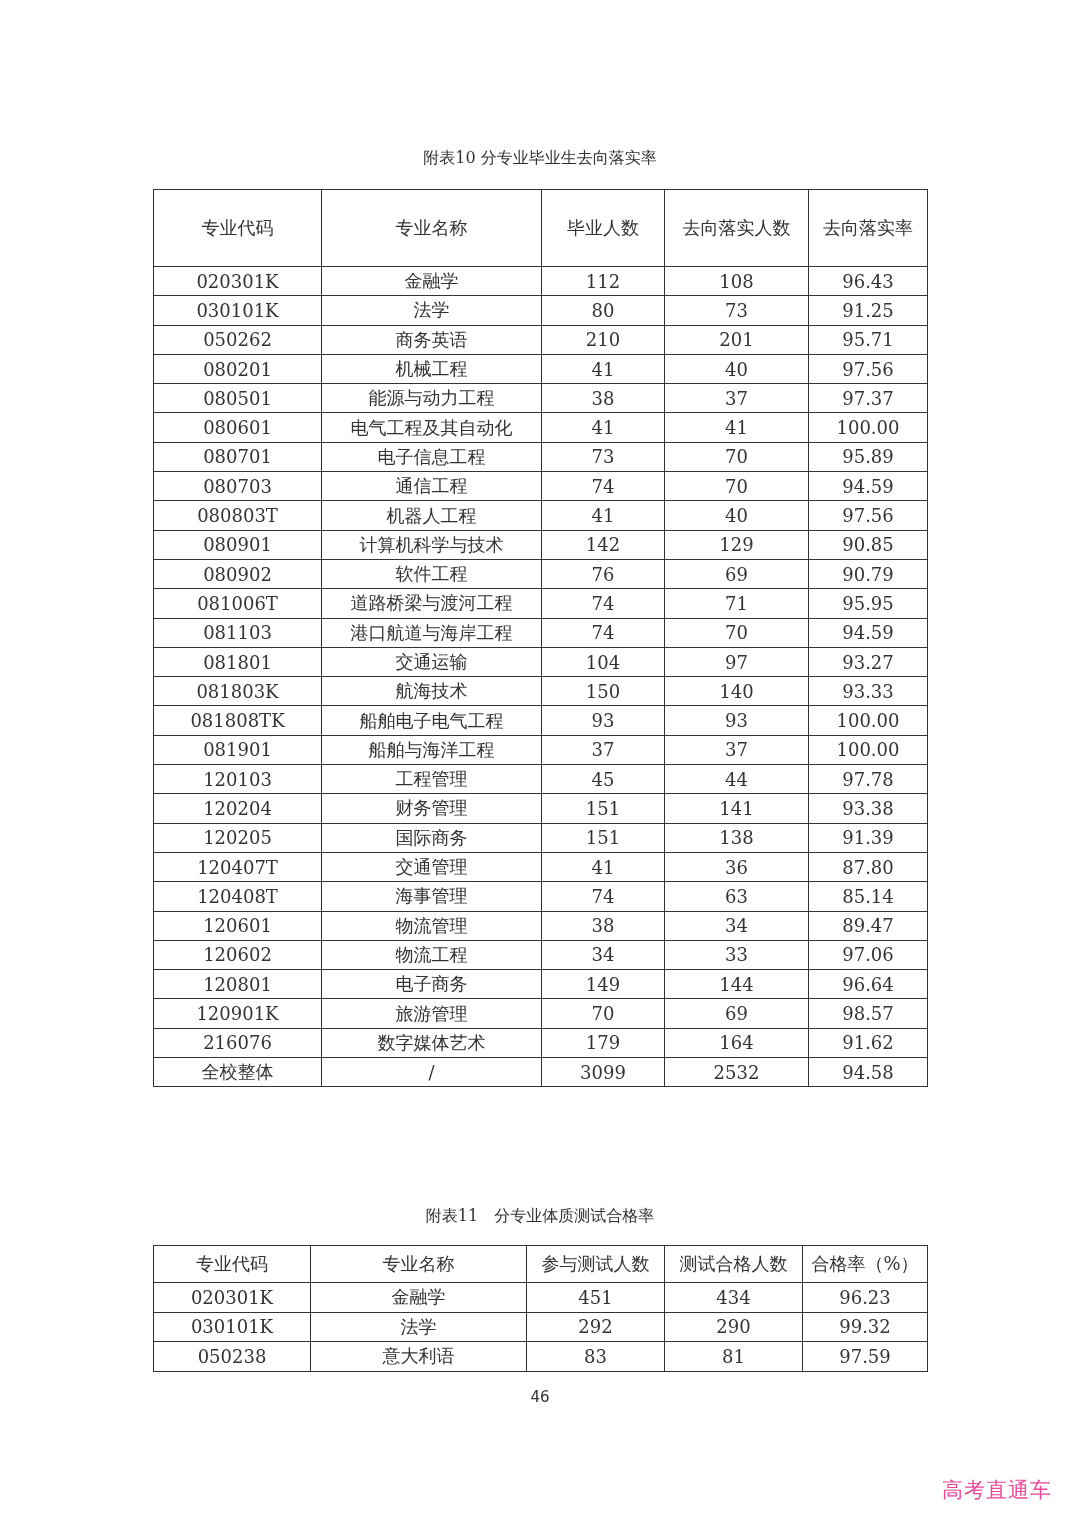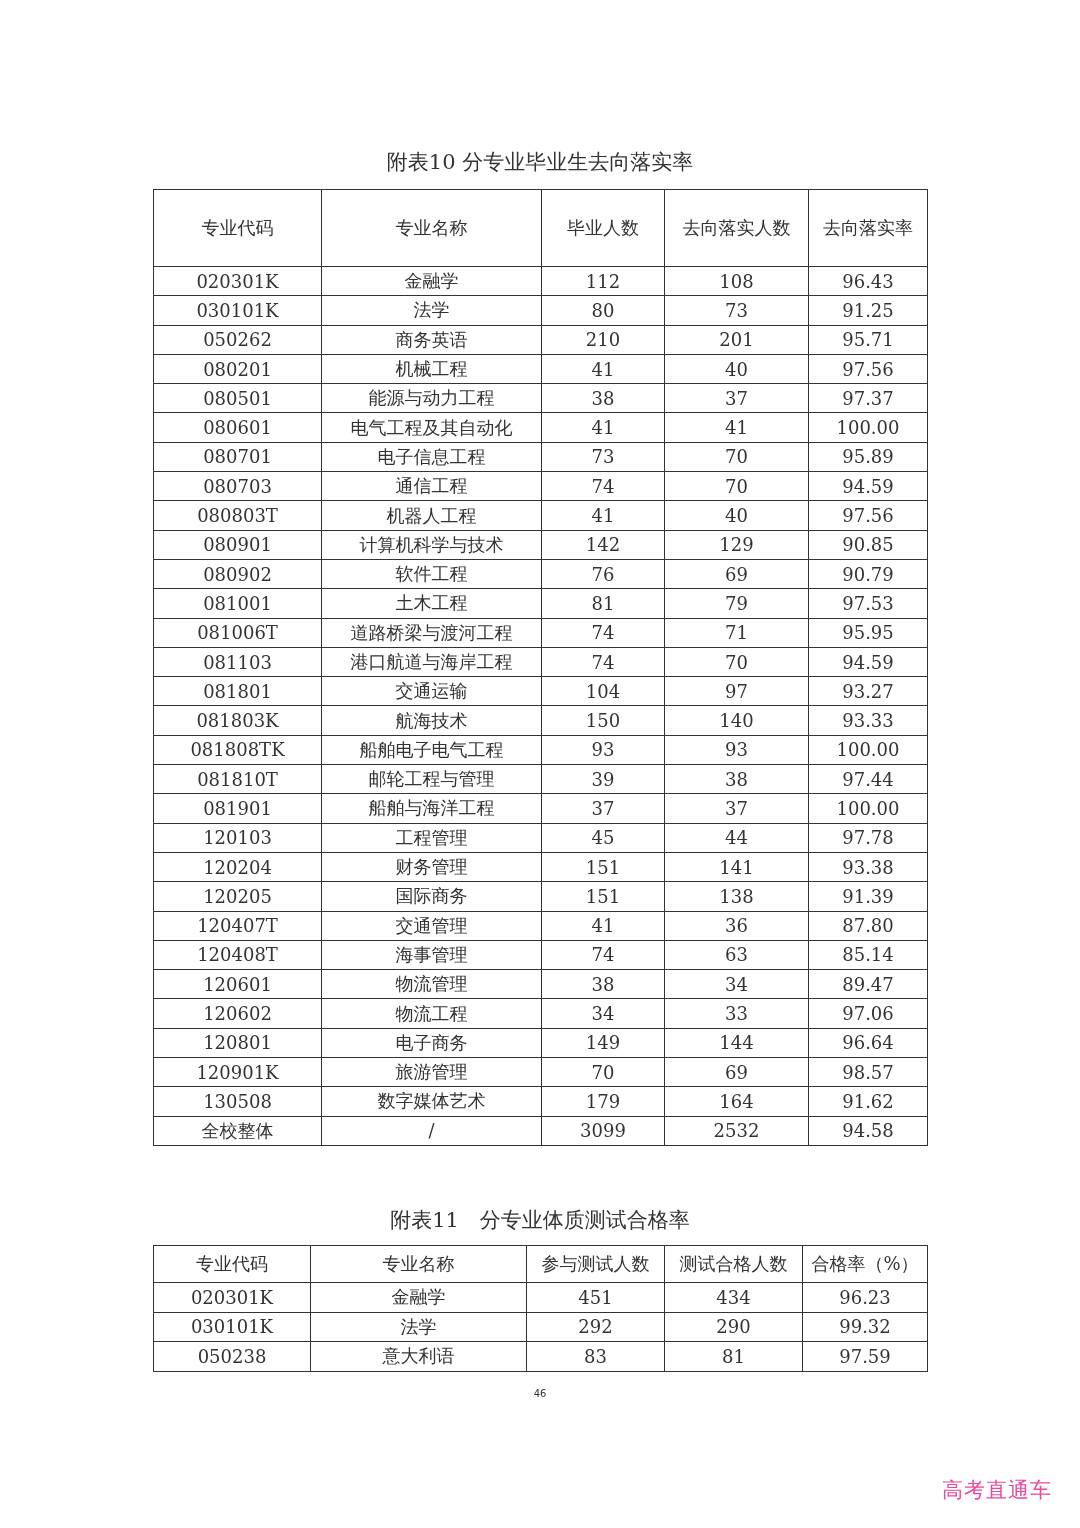--- a/index.html
+++ b/index.html
@@ -3,39 +3,39 @@
 <meta charset="utf-8">
 <style>
   html, body { margin: 0; padding: 0; background: #ffffff; }
   body {
     width: 1080px; height: 1528px; position: relative; overflow: hidden;
     font-family: "DejaVu Serif", "Liberation Serif", serif;
     color: #222;
   }
   .caption {
     position: absolute; left: 0; width: 1080px; text-align: center;
-    font-size: 21px; color: #333;
+    font-size: 16px; color: #333;
   }
   table {
     position: absolute; left: 153px; width: 774px;
     border-collapse: collapse; table-layout: fixed;
   }
   td, th {
     border: 1.5px solid #333; text-align: center; padding: 0;
     font-weight: normal; font-size: 18px; color: #333; white-space: nowrap;
   }
   #t10 { top: 189px; }
   #t10 th { height: 76px; }
   #t10 td { height: 28.3px; }
   #t11 { top: 1245px; }
   #t11 th { height: 36px; }
   #t11 td { height: 28.5px; }
   .page-num {
     position: absolute; top: 1388px; left: 0; width: 1080px; text-align: center;
-    font-family: "DejaVu Sans", sans-serif; font-size: 10px; color: #333;
+    font-family: "DejaVu Sans", sans-serif; font-size: 15px; color: #333;
   }
   .watermark {
     position: absolute; top: 1476px; right: 28px;
     font-family: "DejaVu Sans", sans-serif; font-size: 21px; color: #ec4899;
     letter-spacing: 1px;
   }
 </style>
 </head>
 <body>
 
@@ -130,27 +130,20 @@
         <td>90.85</td>
       </tr>
       <tr>
         <td>080902</td>
         <td>软件工程</td>
         <td>76</td>
         <td>69</td>
         <td>90.79</td>
       </tr>
       <tr>
-        <td>081001</td>
-        <td>土木工程</td>
-        <td>81</td>
-        <td>79</td>
-        <td>97.53</td>
-      </tr>
-      <tr>
         <td>081006T</td>
         <td>道路桥梁与渡河工程</td>
         <td>74</td>
         <td>71</td>
         <td>95.95</td>
       </tr>
       <tr>
         <td>081103</td>
         <td>港口航道与海岸工程</td>
         <td>74</td>
@@ -172,27 +165,20 @@
         <td>93.33</td>
       </tr>
       <tr>
         <td>081808TK</td>
         <td>船舶电子电气工程</td>
         <td>93</td>
         <td>93</td>
         <td>100.00</td>
       </tr>
       <tr>
-        <td>081810T</td>
-        <td>邮轮工程与管理</td>
-        <td>39</td>
-        <td>38</td>
-        <td>97.44</td>
-      </tr>
-      <tr>
         <td>081901</td>
         <td>船舶与海洋工程</td>
         <td>37</td>
         <td>37</td>
         <td>100.00</td>
       </tr>
       <tr>
         <td>120103</td>
         <td>工程管理</td>
         <td>45</td>
@@ -249,21 +235,21 @@
         <td>96.64</td>
       </tr>
       <tr>
         <td>120901K</td>
         <td>旅游管理</td>
         <td>70</td>
         <td>69</td>
         <td>98.57</td>
       </tr>
       <tr>
-        <td>130508</td>
+        <td>216076</td>
         <td>数字媒体艺术</td>
         <td>179</td>
         <td>164</td>
         <td>91.62</td>
       </tr>
       <tr>
         <td>全校整体</td>
         <td>/</td>
         <td>3099</td>
         <td>2532</td>

